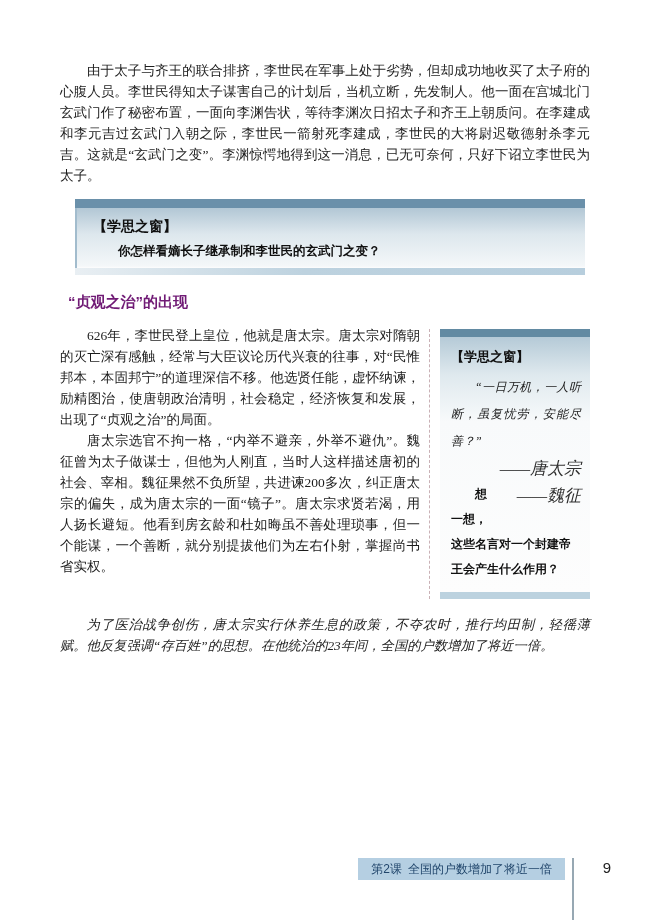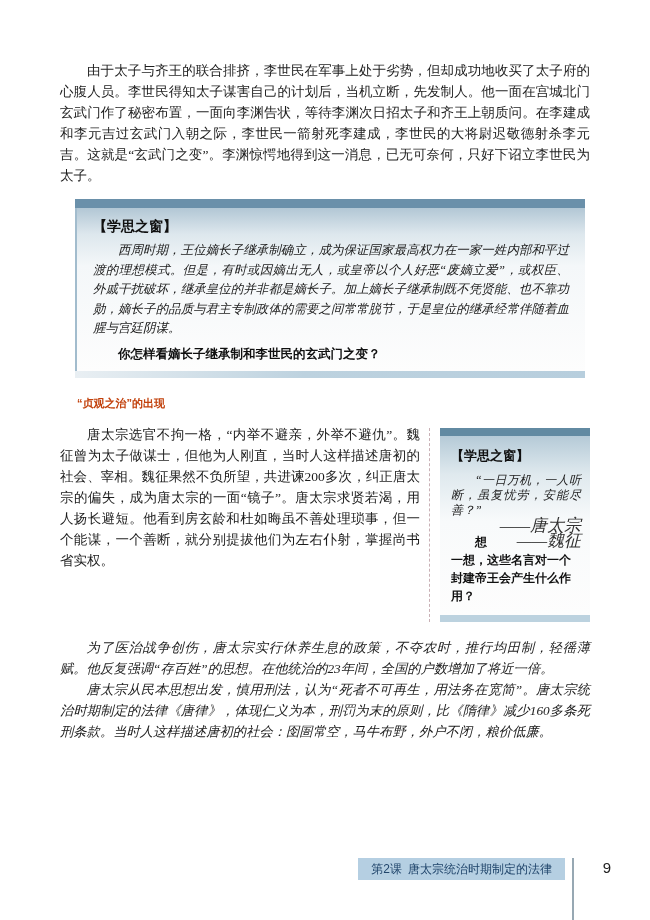--- a/index.html
+++ b/index.html
@@ -21,38 +21,38 @@
     padding:7px 16px 7px 16px;
   }
   .fb-title{font-family:"Liberation Sans","DejaVu Sans",sans-serif;font-weight:bold;font-size:14px;color:#101010;margin:3px 0 5px 0;}
   .fb-text{font-size:12.5px;line-height:19.5px;font-style:italic;color:#202020;text-align:justify;}
   .fb-question{font-family:"Liberation Sans","DejaVu Sans",sans-serif;font-weight:bold;font-size:12.5px;line-height:19px;color:#101010;margin-top:6px;}
   .fb-bottombar{height:7px;background:linear-gradient(90deg,#e9eff3 0%,#bdd2df 45%,#b7cedd 100%);}
 
   
   .section-heading{
     font-family:"Liberation Sans","DejaVu Sans",sans-serif;
-    font-size:11px;font-weight:bold;color:#c2410c;margin:18px 0 13px 17px;
+    font-size:15px;font-weight:bold;color:#701a75;margin:18px 0 13px 8px;
   }
 
   
   .section-body{overflow:visible;}
   .sidebar-wrap{
     float:right;width:150px;padding-left:10px;margin:4px 0 8px 9px;
     border-left:1px dashed #c9b0b5;
   }
   .sb-topbar{height:8px;background:#628aa2;}
   .sb-body{
     background:linear-gradient(180deg,#b5cad7 0px,#dfe9ee 38px,#f8fafb 85px,#fdfdfd 100%);
     padding:11px 9px 10px 11px;
   }
   .sb-title{font-family:"Liberation Sans","DejaVu Sans",sans-serif;font-weight:bold;font-size:13px;color:#101010;margin:0 0 8px 0;}
-  .sb-quote{font-size:12px;line-height:15px;font-style:italic;color:#202020;text-align:justify;margin-bottom:2px;}
+  .sb-quote{font-size:12px;line-height:27px;font-style:italic;color:#202020;text-align:justify;margin-bottom:2px;}
   .sb-author{float:right;font-size:17px;font-style:italic;color:#303030;}
-  .sb-question{font-family:"Liberation Sans","DejaVu Sans",sans-serif;font-weight:bold;font-size:12px;line-height:18px;color:#101010;margin-top:10px;}
+  .sb-question{font-family:"Liberation Sans","DejaVu Sans",sans-serif;font-weight:bold;font-size:12px;line-height:25px;color:#101010;margin-top:10px;}
   .sb-bottombar{height:7px;background:#bcd2df;}
   .clear{clear:both;}
 
   .bottom-zone{margin-top:7px;font-style:italic;}
   .bottom-zone .body-text{font-size:13.3px;}
 
   
   .footer-bar{
     position:absolute;top:858px;right:85px;height:22px;line-height:22px;
     background:#b5cfe2;color:#20456b;padding:0 13px;
@@ -70,21 +70,20 @@
 
 <div class="page">
   <div class="content">
 
     <p class="body-text indent">由于太子与齐王的联合排挤，李世民在军事上处于劣势，但却成功地收买了太子府的心腹人员。李世民得知太子谋害自己的计划后，当机立断，先发制人。他一面在宫城北门玄武门作了秘密布置，一面向李渊告状，等待李渊次日招太子和齐王上朝质问。在李建成和李元吉过玄武门入朝之际，李世民一箭射死李建成，李世民的大将尉迟敬德射杀李元吉。这就是“玄武门之变”。李渊惊愕地得到这一消息，已无可奈何，只好下诏立李世民为太子。</p>
 
     <div class="feature-box">
       <div class="fb-topbar"></div>
       <div class="fb-body">
         <div class="fb-title">【学思之窗】</div>
-        <p class="fb-text indent">西周时期，王位嫡长子继承制确立，成为保证国家最高权力在一家一姓内部和平过渡的理想模式。但是，有时或因嫡出无人，或皇帝以个人好恶“废嫡立爱”，或权臣、外戚干扰破坏，继承皇位的并非都是嫡长子。加上嫡长子继承制既不凭贤能、也不靠功勋，嫡长子的品质与君主专制政体的需要之间常常脱节，于是皇位的继承经常伴随着血腥与宫廷阴谋。</p>
         <p class="fb-question indent">你怎样看嫡长子继承制和李世民的玄武门之变？</p>
       </div>
       <div class="fb-bottombar"></div>
     </div>
 
     <h2 class="section-heading">“贞观之治”的出现</h2>
 
     <div class="section-body">
       <aside class="sidebar-wrap">
         <div class="sidebar-box">
@@ -97,29 +96,29 @@
             </p>
             <p class="sb-quote indent">
               <span class="sb-author">——魏征</span>
             </p>
             <p class="sb-question indent">想一想，这些名言对一个封建帝王会产生什么作用？</p>
           </div>
           <div class="sb-bottombar"></div>
         </div>
       </aside>
 
+      <p class="body-text indent">626年，李世民登上皇位，他就是唐太宗。唐太宗对隋朝的灭亡深有感触，经常与大臣议论历代兴衰的往事，对“民惟邦本，本固邦宁”的道理深信不移。他选贤任能，虚怀纳谏，励精图治，使唐朝政治清明，社会稳定，经济恢复和发展，出现了“贞观之治”的局面。</p>
       <p class="body-text indent">唐太宗选官不拘一格，“内举不避亲，外举不避仇”。魏征曾为太子做谋士，但他为人刚直，当时人这样描述唐初的社会、宰相。魏征果然不负所望，共进谏200多次，纠正唐太宗的偏失，成为唐太宗的一面“镜子”。唐太宗求贤若渴，用人扬长避短。他看到房玄龄和杜如晦虽不善处理琐事，但一个能谋，一个善断，就分别提拔他们为左右仆射，掌握尚书省实权。</p>
       <div class="clear"></div>
     </div>
 
     <div class="bottom-zone">
       <p class="body-text indent">为了医治战争创伤，唐太宗实行休养生息的政策，不夺农时，推行均田制，轻徭薄赋。他反复强调“存百姓”的思想。在他统治的23年间，全国的户数增加了将近一倍。</p>
-      <p class="body-text indent">唐太宗从民本思想出发，慎用刑法，认为“死者不可再生，用法务在宽简”。唐太宗统治时期制定的法律《唐律》，体现仁义为本，刑罚为末的原则，比《隋律》减少160多条死刑条款。当时人这样描述唐初的社会：囹圄常空，马牛布野，外户不闭，粮价低廉。</p>
     </div>
 
   </div>
 
   <div class="footer-bar">
-    <span class="lesson-label">第2课</span><span>唐太宗统治时期制定的法律</span>
+    <span class="lesson-label">第2课</span><span>全国的户数增加了将近一倍</span>
   </div>
   <div class="footer-line"></div>
   <div class="page-number">9</div>
 </div>
 
 </body></html>

